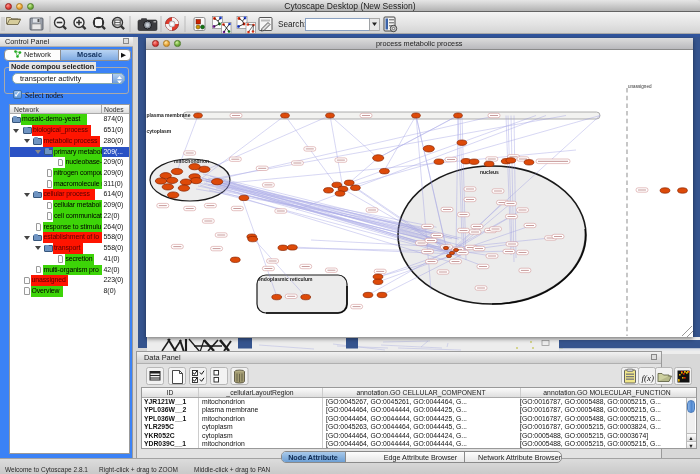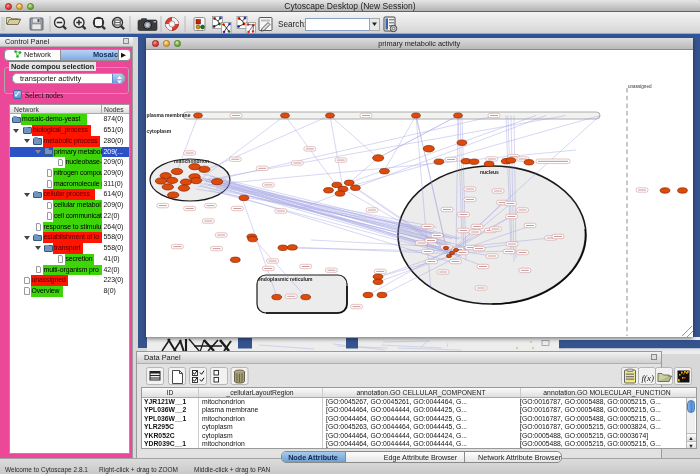--- a/index.html
+++ b/index.html
@@ -4,25 +4,25 @@
 html,body { width:700px; height:474px; overflow:hidden; font-family:"Liberation Sans", sans-serif; background:#d8d8d8; position:relative; }
 .abs { position:absolute; }
 
 #titlebar { left:0; top:0; width:700px; height:12px; background:linear-gradient(#e6e6e6,#cfcfcf 45%,#b2b2b2); border-bottom:1px solid #636363; border-radius:4px 4px 0 0;padding-left:16px; }
 .tl { position:absolute; top:2.6px; width:7.2px; height:7.2px; border-radius:50%; }
 #title { left:0; top:1px; width:700px; text-align:center; font-size:8.5px; color:#1c1c1c; }
 
 #toolbar { left:0; top:12px; width:700px; height:22px; background:linear-gradient(#f4f4f4,#e2e2e2 60%,#d4d4d4); border-bottom:1px solid #a8a8a8; }
 #bluestrip { left:0; top:34px; width:700px; height:2.5px; background:#30549c; }
 
-#control { left:0; top:36.5px; width:133px; height:421px; background:#ec4899; border-right:1px solid #9a9a9a; }
+#control { left:0; top:36.5px; width:133px; height:421px; background:#3b82f6; border-right:1px solid #9a9a9a; }
 #cphead { position:absolute; left:0; top:0; width:133px; height:10.5px; background:linear-gradient(#f6f6f6,#d6d6d6); border-bottom:1px solid #b0b0b0; font-size:7.3px; color:#222; padding-left:5px; line-height:10.5px; }
 #cptabs { position:absolute; left:4px; top:12.5px; width:127px; height:11.5px; border:1px solid #8e8e8e; border-radius:4px; background:#fdfdfd; overflow:hidden; }
 #tabnet { position:absolute; left:0; top:0; width:55px; height:100%; font-size:7.4px; line-height:10px; text-align:center; color:#222; }
-#tabmos { position:absolute; left:55px; top:0; width:59px; height:100%; background:linear-gradient(#b9d4f3,#80abe2); border-left:1px solid #8e8e8e; border-right:1px solid #8e8e8e; font-weight:bold; font-size:7.4px; line-height:10px; text-align:right; color:#10305e; }
+#tabmos { position:absolute; left:55px; top:0; width:59px; height:100%; background:linear-gradient(#b9d4f3,#80abe2); border-left:1px solid #8e8e8e; border-right:1px solid #8e8e8e; font-weight:bold; font-size:7.4px; line-height:10px; text-align:center; color:#10305e; }
 #tabarr { position:absolute; right:0; top:0; width:13px; height:100%; font-size:6.5px; line-height:10.5px; text-align:center; color:#111; }
 #grpbox { position:absolute; left:4px; top:30px; width:125px; height:27px; border:1px solid #aaa; border-radius:3px; }
 #grplab { position:absolute; left:9px; top:25.5px; background:#e6e6e6; font-size:7.4px; font-weight:bold; color:#222; padding:0 2px; }
 #combo { position:absolute; left:12px; top:36px; width:113px; height:11.5px; background:#fff; border:1px solid #8aa; border-radius:5px; font-size:7.5px; line-height:10.5px; padding-left:7px; color:#111; overflow:hidden; }
 #combobtn { position:absolute; right:-1px; top:-1px; width:13px; height:11.5px; background:linear-gradient(#b4d0f0,#6f9fdd); border:1px solid #68c; border-radius:0 5px 5px 0; }
 #checkbox { position:absolute; left:13px; top:53.5px; width:8.5px; height:8.5px; background:linear-gradient(#9cc3ee,#5a93d8); border:1px solid #3c6ea8; border-radius:2px; color:#fff; font-size:8px; line-height:8px; text-align:center; font-weight:bold; }
 #cklab { position:absolute; left:25px; top:54px; font-size:7.6px; color:#111;font-family:Liberation Serif, serif; }
 #tree { position:absolute; left:9px; top:67.5px; width:121px; height:350px; background:#fff; border:1px solid #999; overflow:hidden; }
 #treehead { position:absolute; left:0; top:0; width:121px; height:9px; background:linear-gradient(#fcfcfc,#ddd); border-bottom:1px solid #aaa; font-size:6.8px; color:#333; }
 .selrow { position:absolute; left:0; width:121px; height:10.72px; background:#2a52c4; }
@@ -319,21 +319,21 @@
       <rect x="212" y="1" width="12" height="10.5" fill="#35548e"></rect>
       <rect x="408" y="3.5" width="7" height="5" fill="none" stroke="#9a9a9a" stroke-width="0.8"></rect>
       <rect x="425" y="3" width="142" height="8.5" fill="#35548e"></rect>
       <rect x="425" y="11.5" width="142" height="2" fill="#dfe3ea"></rect>
     </svg>
   <div id="netwin">
     <div id="nwtitle">
       <div class="tl2" style="left:6px;background:radial-gradient(circle at 35% 30%,#ff9a94,#e3403a 55%,#b2211c);border:0.5px solid #9a201c;"></div>
       <div class="tl2" style="left:17px;background:radial-gradient(circle at 35% 30%,#ffe9a8,#eda93c 55%,#c07c1d);border:0.5px solid #ad7a20;"></div>
       <div class="tl2" style="left:28px;background:radial-gradient(circle at 35% 30%,#d2f0a0,#77b441 55%,#4c8424);border:0.5px solid #4e7c28;"></div>
-      <span>primary metabolic activity</span>
+      <span>process metabolic process</span>
     </div>
     <svg width="546" height="286" viewBox="0 0 546 286" style="position:absolute;left:0;top:12px">
         <ellipse cx="346" cy="185" rx="94" ry="69" fill="#ececec" stroke="#1a1a1a" stroke-width="1.6"></ellipse>
         <path d="M 346 254 a 94 69 0 0 0 93 -75" fill="none" stroke="#000" stroke-width="1.5" opacity="0.75"></path>
         <ellipse cx="44" cy="130" rx="40" ry="21" fill="#ededed" stroke="#1a1a1a" stroke-width="1.2"></ellipse>
         <rect x="111" y="225" width="90" height="38" rx="9" fill="#ececec" stroke="#1a1a1a" stroke-width="1.2"></rect>
         <path d="M 120 263 h 72 a 9 9 0 0 0 9 -9 v -18" fill="none" stroke="#000" stroke-width="2" opacity="0.7"></path>
         <rect x="37" y="62" width="417" height="7" rx="3.5" fill="#f2f2f0" stroke="#9a9a9a" stroke-width="0.8"></rect>
         <line x1="481" y1="38" x2="481" y2="286" stroke="#999" stroke-width="1.1" stroke-dasharray="4.5,3.2"></line>
         <g stroke="#9090df" stroke-width="0.5" opacity="0.72">

